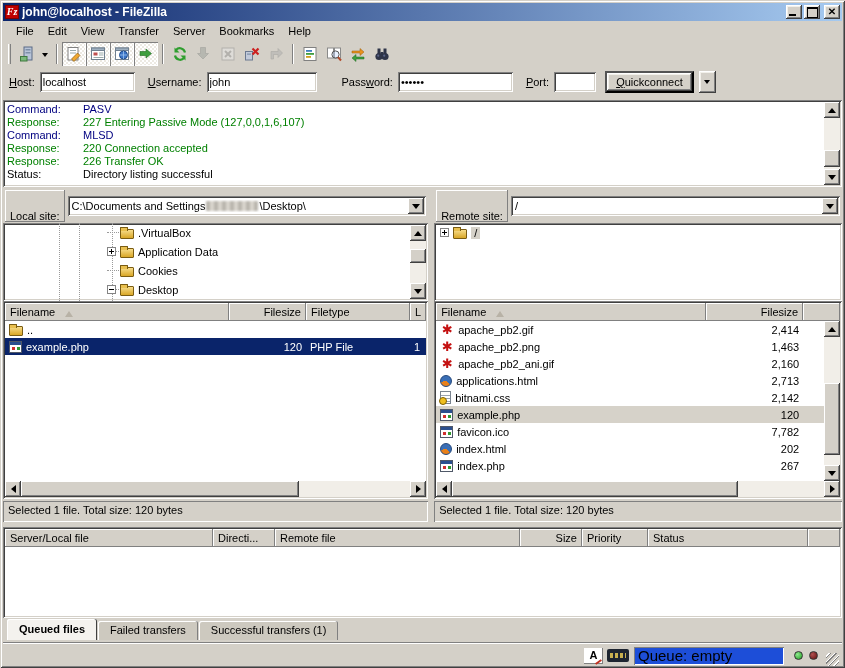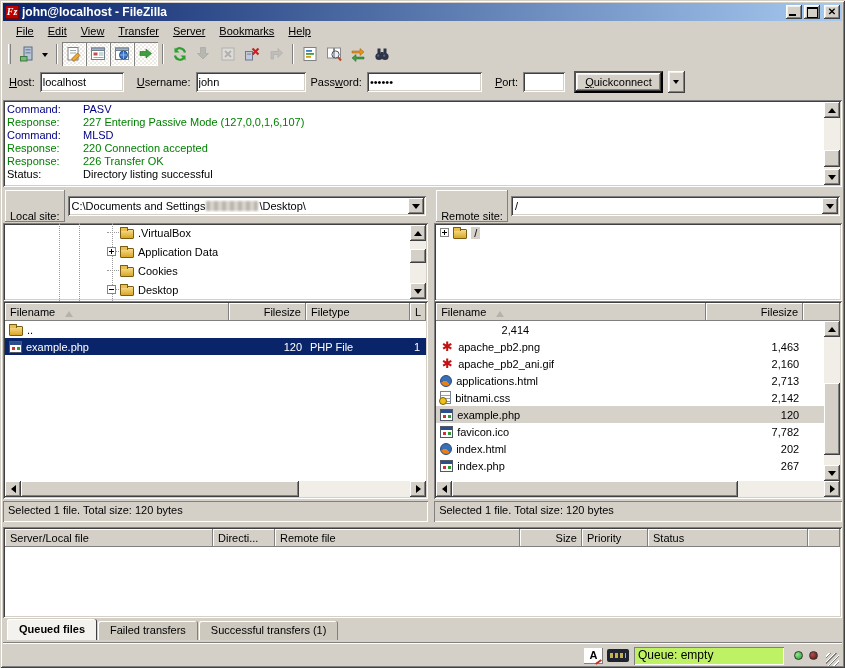--- a/index.html
+++ b/index.html
@@ -12,40 +12,40 @@
   
   .titlebar{height:18px;background:linear-gradient(90deg,#0A246A,#A6CAF0);display:flex;align-items:center;padding:0 2px;flex:0 0 18px;}
   .appicon{width:14px;height:14px;background:#BF0000;border:1px solid #7d0000;color:#fff;
     font:italic bold 10px/12px "Liberation Serif",serif;text-align:center;margin-right:3px;}
   .wtitle{color:#fff;font-weight:bold;font-size:12px;flex:1;white-space:nowrap;overflow:hidden;}
   .winbtn{width:16px;height:14px;margin-left:2px;position:relative;padding:0;border:0;}
   .winbtn.min::before{content:"";position:absolute;left:3px;bottom:3px;width:7px;height:2px;background:#000;}
   .winbtn.max::before{content:"";position:absolute;left:3px;top:2px;width:9px;height:8px;border:1px solid #000;border-top:2px solid #000;}
   .winbtn.cls::before{content:"✕";position:absolute;left:0;top:0;width:100%;text-align:center;font-size:10px;font-weight:bold;line-height:13px;color:#000;}
   
-  .menubar{height:20px;display:flex;align-items:center;padding-left:6px;flex:0 0 20px;text-decoration:underline;}
+  .menubar{height:20px;display:flex;align-items:center;padding-left:6px;flex:0 0 20px;}
   .menuitem{font-size:11px;padding:2px 7px;color:#000;}
   
   .toolbar{height:26px;display:flex;align-items:center;padding-left:3px;flex:0 0 26px;}
   .grip{width:3px;height:20px;border-left:1px solid #fff;border-right:1px solid #808080;margin:0 4px 0 2px;}
   .tbsep{width:2px;height:20px;border-left:1px solid #808080;border-right:1px solid #fff;margin:0 4px;}
   .tb{width:24px;height:24px;background:transparent;border:0;padding:2px;display:flex;align-items:center;justify-content:center;}
   .tb svg{width:18px;height:18px;}
   .tb.on{box-shadow:inset 1px 1px #808080,inset -1px -1px #fff;
     background:conic-gradient(#fff 25%,#ece9e2 0 50%,#fff 0 75%,#ece9e2 0);background-size:4px 4px;}
   .tb.dis svg{filter:grayscale(.9) opacity(.55);}
   .dd{width:13px;height:22px;background:transparent;border:0;position:relative;}
   .dd::before{content:"";position:absolute;left:3px;top:10px;border:3.5px solid transparent;border-top:4px solid #000;}
   
   .qcbar{height:30px;display:flex;align-items:center;gap:5px;padding:0 6px;flex:0 0 30px;font-size:11px;}
   .qcbar label{white-space:nowrap;}
   .u{text-decoration:underline;}
   .txt{height:20px;border:0;font-size:11px;padding:0 3px;background:#fff;
     box-shadow:inset 1px 1px #808080,inset -1px -1px #fff,inset 2px 2px #404040,inset -2px -2px #D4D0C8;}
-  .w95{width:84px}.w110{width:110px}.w115{width:115px}.w42{width:42px}
+  .w95{width:95px}.w110{width:110px}.w115{width:115px}.w42{width:42px}
   .qcbtn{height:22px;padding:0 9px;font-size:11px;margin-left:4px;}
   .qcdd{width:17px;height:22px;position:relative;border:0;}
   .qcdd::before{content:"";position:absolute;left:5px;top:9px;border:3.5px solid transparent;border-top:4px solid #000;}
   
   .log{flex:0 0 87px;margin-top:3px;position:relative;background:#fff;overflow:hidden;
     box-shadow:inset 1px 1px #808080,inset -1px -1px #fff,inset 2px 2px #404040,inset -2px -2px #D4D0C8;padding:3px 20px 3px 4px;}
   .logline{font-size:11px;line-height:13px;white-space:nowrap;}
   .loglabel{display:inline-block;width:76px;}
   .command{color:#000080;}
   .response{color:#008000;}
@@ -141,21 +141,21 @@
   
   .statusbar{flex:0 0 26px;margin-top:2px;border-top:1px solid #808080;box-shadow:0 1px #fff inset;
     display:flex;align-items:center;padding:2px 3px;}
   .sb-spacer{flex:1;}
   .ascii-ind{width:19px;height:16px;background:#fff;box-shadow:inset -1px -1px #808080,inset 1px 1px #fff;
     font-size:11px;font-weight:bold;text-align:center;line-height:15px;position:relative;margin-right:4px;}
   .ascii-ind::after{content:"";position:absolute;right:1px;bottom:1px;width:7px;height:2px;background:#C23020;transform:rotate(-35deg);}
   .badge{width:22px;height:13px;background:#1d2430;border-radius:2px;margin-right:5px;position:relative;}
   .badge::before{content:"";position:absolute;left:3px;top:4px;width:16px;height:5px;
     background:repeating-linear-gradient(90deg,#C8B050 0 3px,transparent 3px 5px);}
-  .queuefield{width:150px;height:18px;background:#bef264;font-size:12px;line-height:17px;padding:0 4px;
+  .queuefield{width:150px;height:18px;background:#1d4ed8;font-size:15px;line-height:17px;padding:0 4px;
     box-shadow:inset 1px 1px #808080,inset -1px -1px #fff;margin-right:10px;}
   .led{width:9px;height:9px;border-radius:50%;margin-right:6px;border:1px solid #333;}
   .led.green{background:radial-gradient(circle at 35% 35%,#8FE88F,#1F9E1F);}
   .led.red{background:radial-gradient(circle at 35% 35%,#B05050,#5E0E0E);}
   .gripper{width:13px;height:13px;margin-left:2px;align-self:flex-end;
     background:repeating-linear-gradient(135deg,transparent 0 2px,#fff 2px 3px,#808080 3px 4px);}
 </style>
 </head>
 <body>
 
@@ -296,21 +296,21 @@
           <circle cx="11.2" cy="10.7" r="1.1" fill="#5A6488"></circle>
         </svg>
     </button>
   </div>
 
   <div class="qcbar">
     <label><span></span><span class="u">H</span><span>ost:</span></label>
     <input class="txt w95" value="localhost" style="">
     <label style="margin-left:8px;"><span></span><span class="u">U</span><span>sername:</span></label>
     <input class="txt w110" value="john" style="">
-    <label style="margin-left:0;"><span>Pass</span><span class="u">w</span><span>ord:</span></label>
+    <label style="margin-left:20px;"><span>Pass</span><span class="u">w</span><span>ord:</span></label>
     <input class="txt w115" value="••••••" style="">
     <label style="margin-left:8px;"><span></span><span class="u">P</span><span>ort:</span></label>
     <input class="txt w42" value="" style="">
     <button class="qcbtn raised"><span></span><span class="u">Q</span><span>uickconnect</span></button>
     <button class="qcdd raised"></button>
   </div>
 
   <div class="log">
 
       <div class="logline command"><span class="loglabel">Command:</span><span>PASV</span></div>
@@ -455,20 +455,24 @@
           <span class="hc c-rname">
               <span>Filename</span>
               <span class="sortup"></span>
             </span>
           <span class="hc c-rsize num">Filesize</span>
           <span class="hc c-rfill"></span>
         </div>
         <div class="rows" style="padding-right:16px;">
 
             <div class="frow">
+              <span class="cell c-rname">
+                <span class="fi ic-apache"></span>
+                <span>apache_pb2.gif</span>
+              </span>
               <span class="cell c-rsize num">2,414</span>
             </div>
 
             <div class="frow">
               <span class="cell c-rname">
                 <span class="fi ic-apache"></span>
                 <span>apache_pb2.png</span>
               </span>
               <span class="cell c-rsize num">1,463</span>
             </div>

